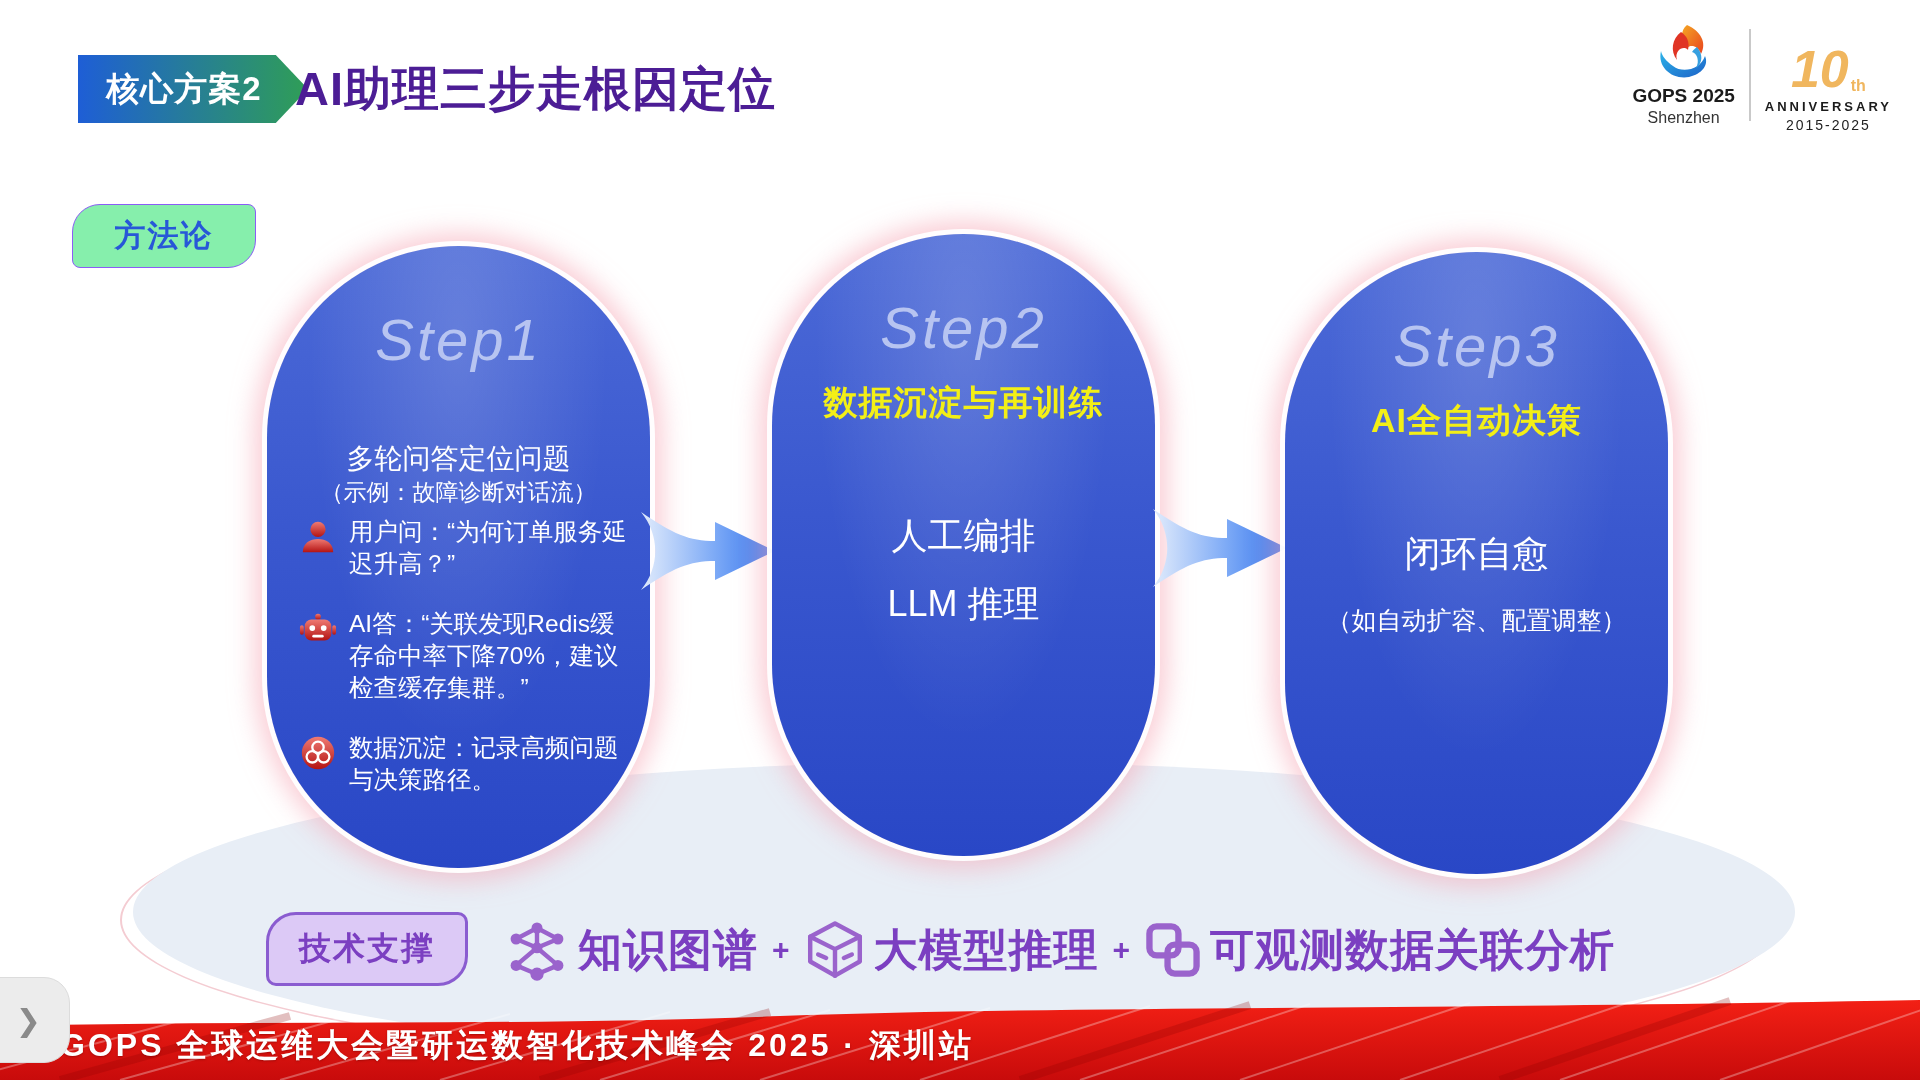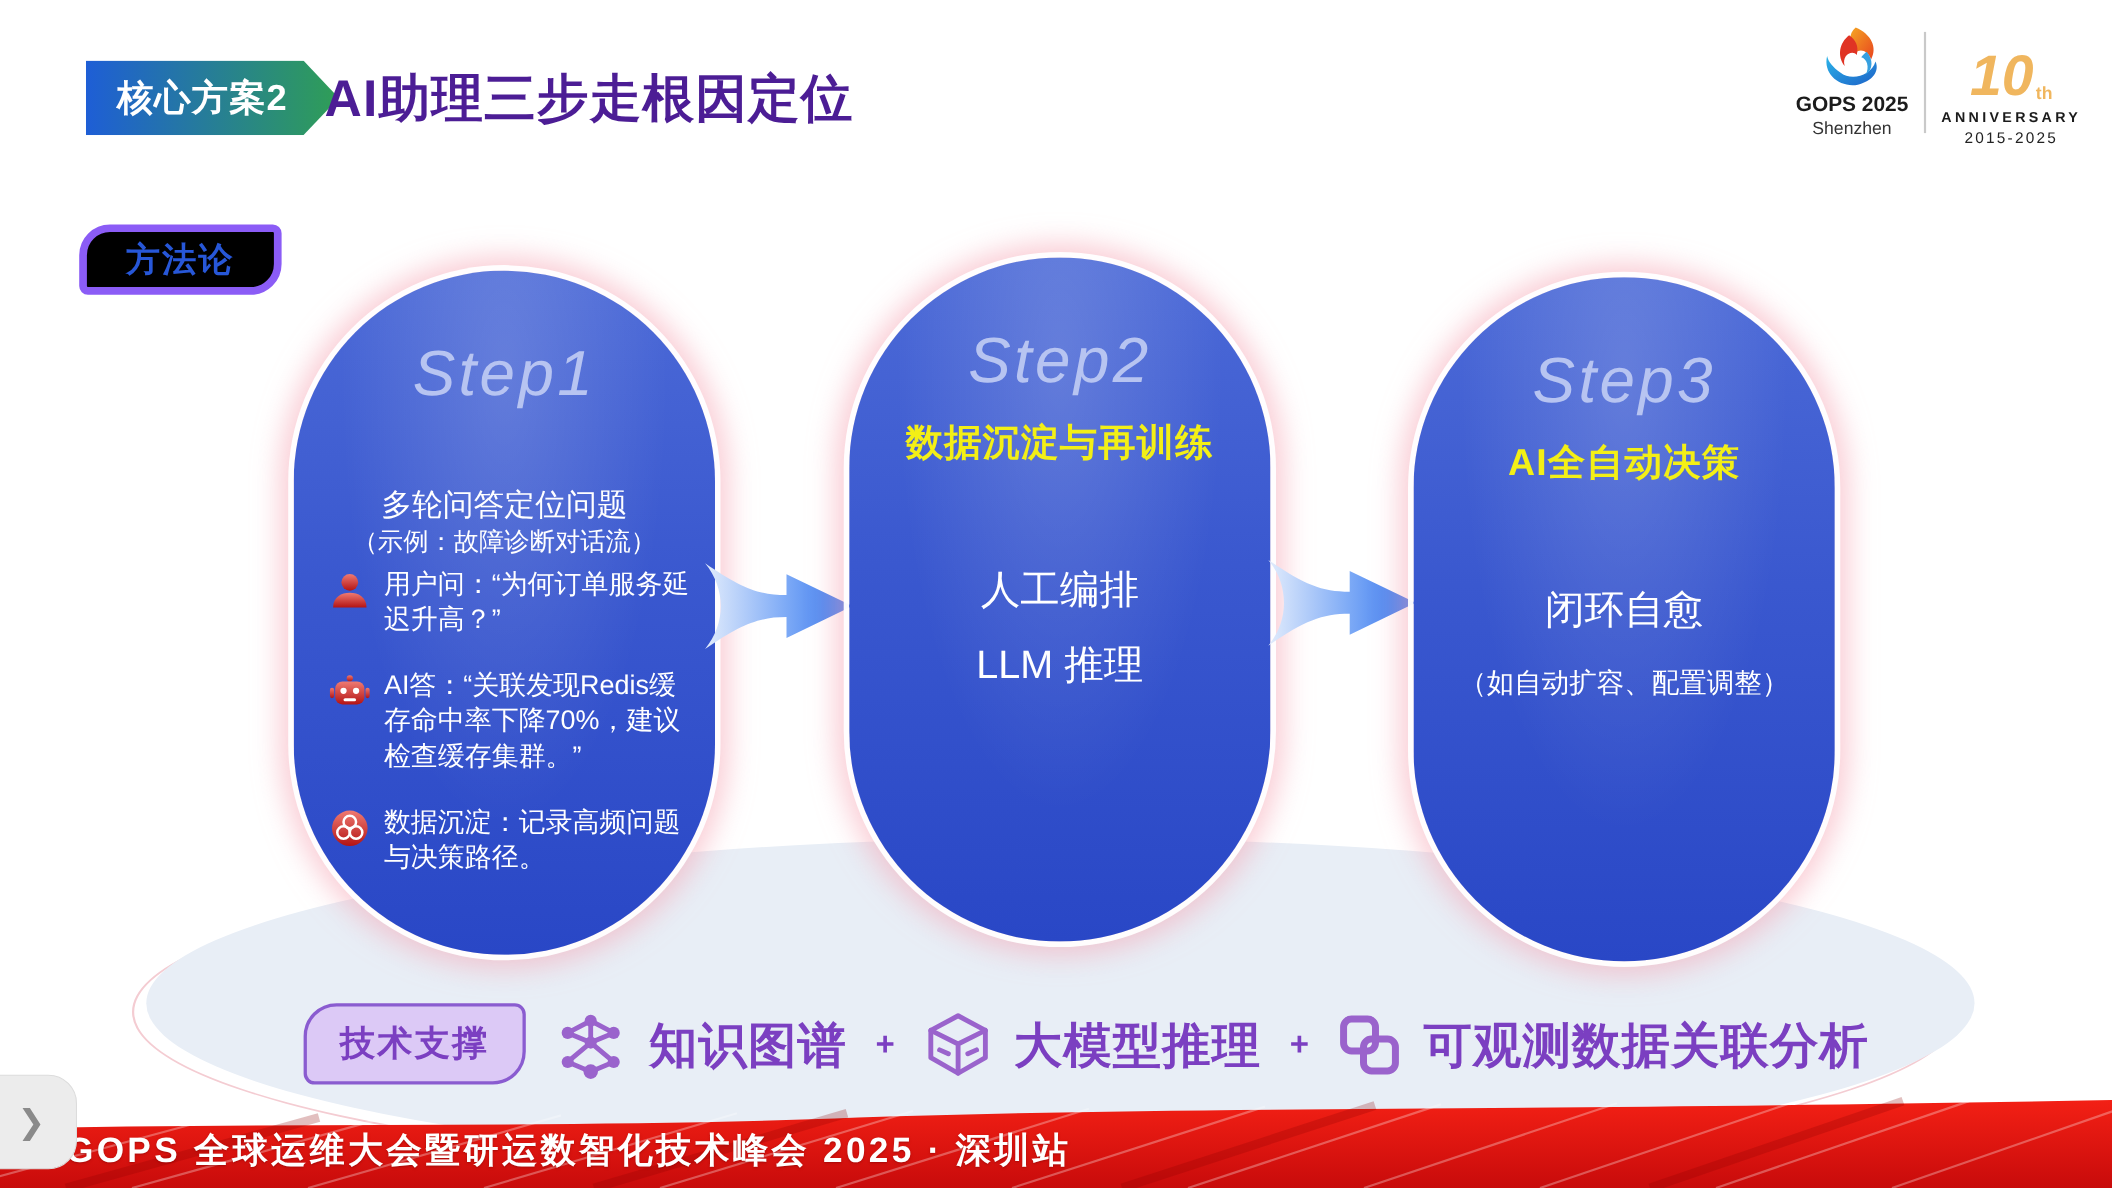--- a/index.html
+++ b/index.html
@@ -24,21 +24,21 @@
   .logo-div { width:2px; height:92px; background:#c9c9c9; }
   .logo-right { display:flex; flex-direction:column; align-items:center;margin-top:27px; }
   .ten-row { display:flex; align-items:flex-end; }
   .ten { font-size:52px; line-height:52px; font-weight:700; color:#f0b65e; font-style:italic; }
   .ten-th { font-size:16px; font-weight:700; color:#f0b65e; margin-left:2px; }
   .anniv { font-size:13px; font-weight:700; color:#1b1b1b; letter-spacing:3px; margin-top:4px; }
   .years { font-size:14px; color:#222; letter-spacing:2px; margin-top:3px; }
 
   
   .method-badge { position:absolute; left:72px; top:204px; width:184px; height:64px;
-    background:#000000; border:7px solid #8b5cf6; border-radius:28px 8px 28px 8px;
+    background:#86efac; border:1px solid #8b5cf6; border-radius:28px 8px 28px 8px;
     display:flex; align-items:center; justify-content:center; }
   .method-badge span { color:#2757d8; font-size:31px; font-weight:600; letter-spacing:2px; }
 
   
   .ellipse-outline { position:absolute; left:120px; top:770px; width:1662px; height:300px;
     border:2px solid #f4ccd2; border-radius:50%; background:transparent; }
   .ellipse { position:absolute; left:133px; top:762px; width:1662px; height:300px;
     background:#e8eef6; border-radius:50%; }
 
   
@@ -63,26 +63,26 @@
   .mid-item1 { position:absolute; left:0; right:0; top:278px; font-size:36px; color:#fff; }
   .mid-item2 { position:absolute; left:0; right:0; top:346px; font-size:36px; color:#fff; }
   .mid-item2.small { font-size:25px; top:352px; }
 
   
   .flow-arrow { position:absolute; width:142px; height:86px; }
   .arrow1 { left:638px; top:508px; }
   .arrow2 { left:1150px; top:505px; }
 
   
-  .tech-badge { position:absolute; left:276px; top:912px; width:202px; height:74px;
+  .tech-badge { position:absolute; left:266px; top:912px; width:202px; height:74px;
     background:#dcc9f6; border:3px solid #8a5cd0; border-radius:30px 10px 30px 10px;
     display:flex; align-items:center; justify-content:center; z-index:4; }
   .tech-badge span { color:#7b3fc1; font-size:32px; font-weight:600; letter-spacing:2px; }
   .tech-row { position:absolute; left:504px; top:908px; height:84px; display:flex;
-    align-items:center; gap:20px; z-index:4; }
+    align-items:center; gap:8px; z-index:4; }
   .tech-label { color:#7b3fc1; font-size:44px; font-weight:600; letter-spacing:1px; }
   .tech-plus { color:#7b3fc1; font-size:30px; font-weight:700; margin:0 6px; }
 
   
   .footer-band { position:absolute; left:0; bottom:0; width:1920px; height:84px; z-index:5; }
   .footer-text { position:absolute; left:60px; bottom:12px; z-index:6; color:#fff;
     font-size:32px; font-weight:700; letter-spacing:3px; text-shadow:0 1px 2px rgba(120,0,0,.5); }
 
   
   .nav-handle { position:absolute; left:-34px; top:977px; width:104px; height:86px;

